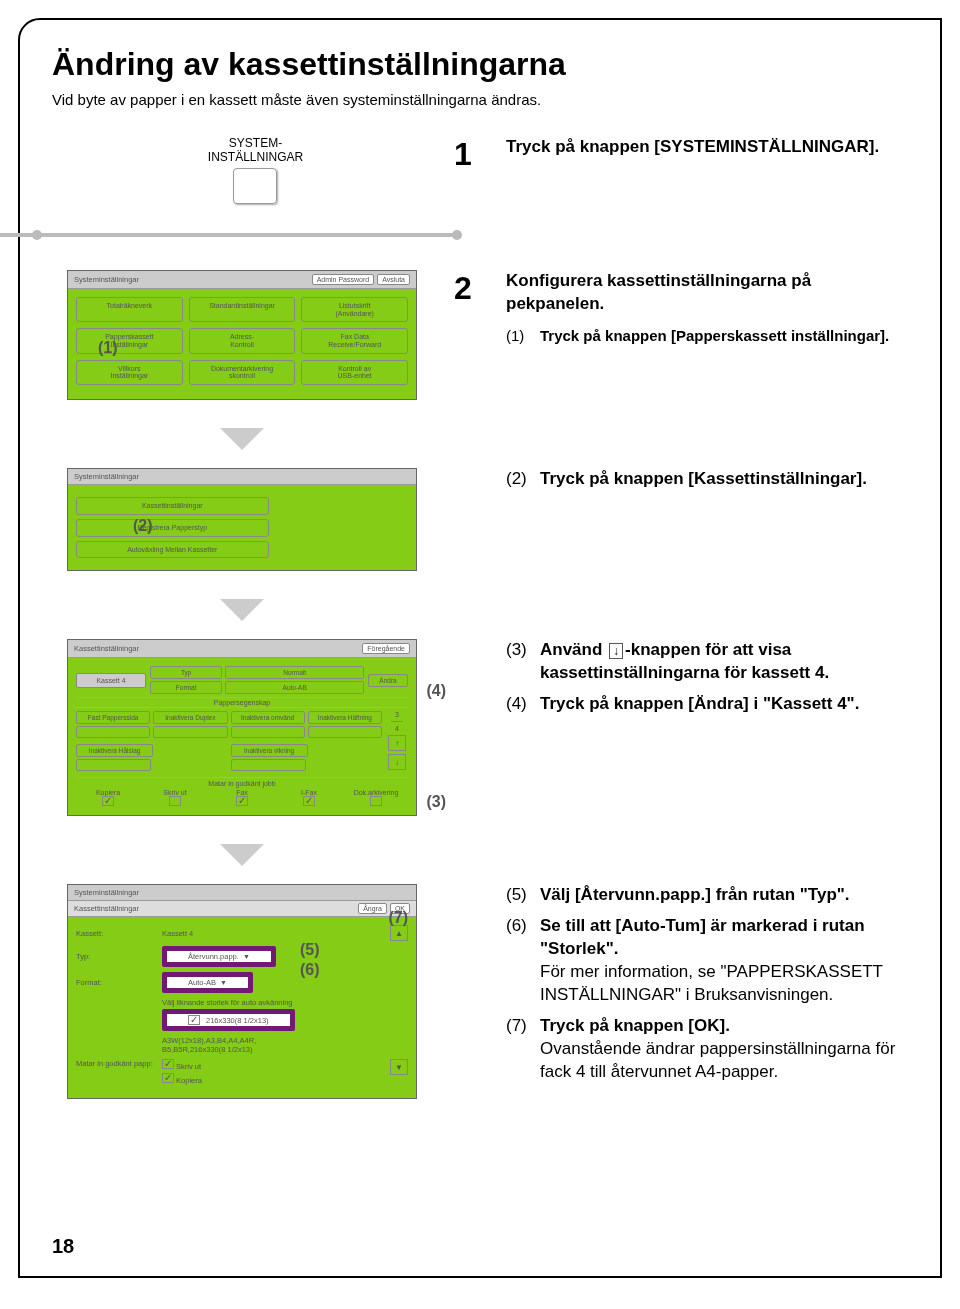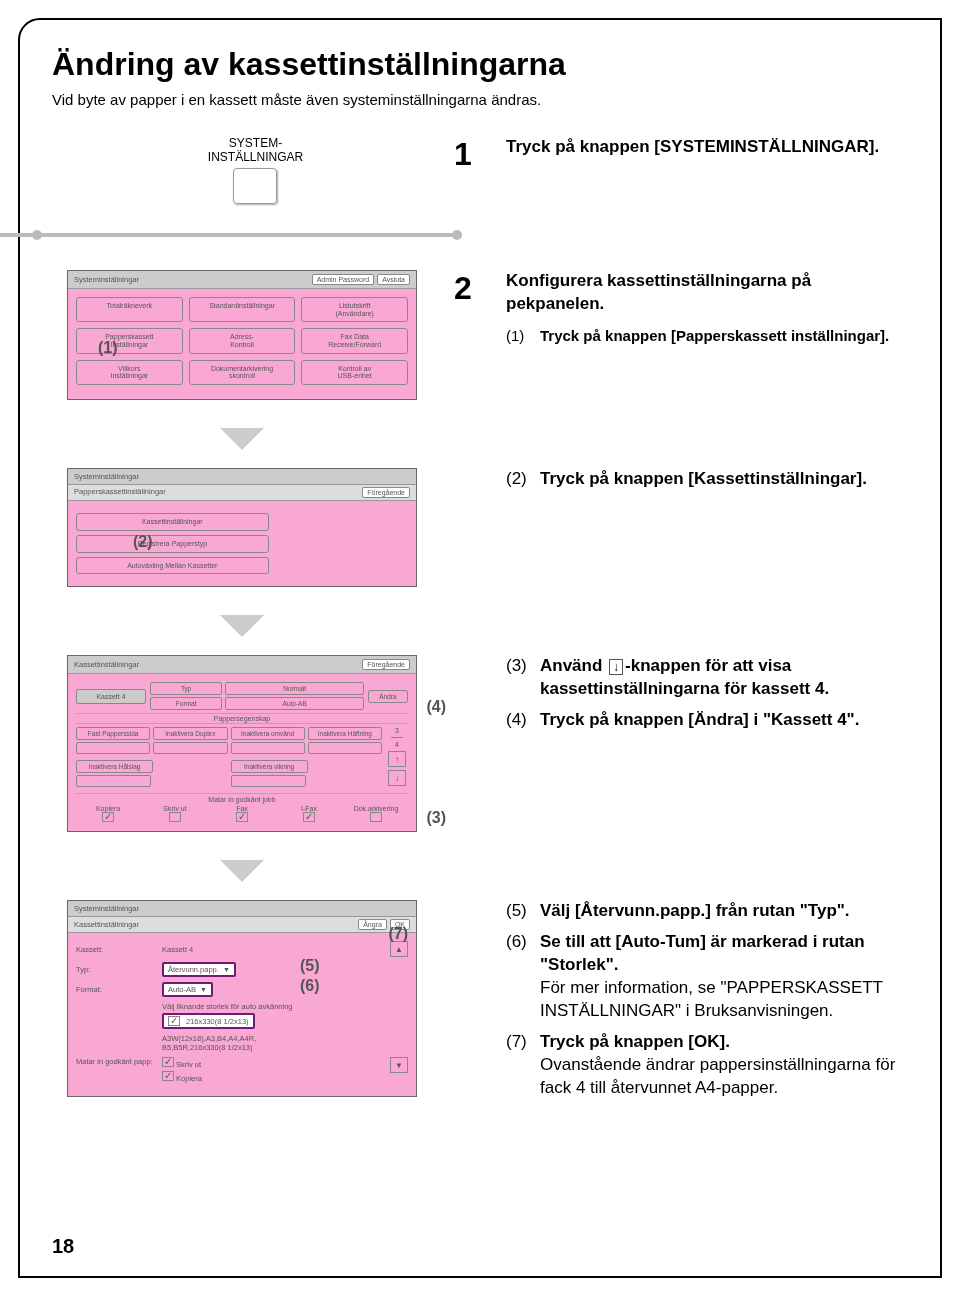--- a/index.html
+++ b/index.html
@@ -60,21 +60,21 @@
     flex-shrink: 0;
     display: flex;
     flex-direction: column;
     align-items: center;
   }
   .panel {
     border: 1px solid #666;
     width: 350px;
     font-size: 7.5px;
     color: #555;
-    background: #f9a8d4;
+    background: #84cc16;
   }
   .panel .titlebar {
     background: #ccc;
     border-bottom: 1px solid #999;
     padding: 3px 6px;
     display: flex;
     align-items: center;
   }
   .chip {
     border: 1px solid #888;
@@ -144,21 +144,21 @@
   .p3-kassett { background:#ccc; border:1px solid #888; padding:3px; border-radius:2px; text-align:center; }
   .p3-small { height:12px; border:1px solid #888; border-radius:2px; }
   .arrowbtn { border:1px solid #888; width:18px; height:16px; display:flex; align-items:center; justify-content:center; font-size:8px; }
   .chk { display:inline-block; border:1px solid #888; width:12px; height:10px; position:relative; }
   .chk.on::after { content:"✓"; position:absolute; top:-2px; left:1px; font-size:10px; }
 
   
   .p4-row { display:flex; align-items:center; gap:6px; margin-bottom:5px; font-size:7.5px; }
   .p4-label { width:80px; }
   .p4-field {
-    border:2px solid #701a75; border-radius:2px; padding:1px 4px;
+    border:5px solid #701a75; border-radius:2px; padding:1px 21px;
     display:flex; align-items:center; gap:4px; background:#fff;
     font-size:7.5px;
   }
   .tri-down { font-size:7px; }
 
   .pagenum {
     position:absolute;
     bottom: 18px;
     left: 32px;
     font-size: 20px;
@@ -249,25 +249,20 @@
         </svg>
     </div>
   </div>
 
   <div class="row">
     <div class="illus-col">
       <div class="panel relwrap">
         <div class="titlebar">
             <span>Systeminställningar</span>
           </div>
-        <div style="background:#ddd; border-bottom:1px solid #999; padding:2px 6px; display:flex;">
-          <span>Papperskassettinställningar</span>
-          <span style="flex:1"></span>
-          <span class="chip">Föregående</span>
-        </div>
         <div class="pbody">
           <div class="pbtn" style="width:58%; margin:4px 0;">Kassettinställningar</div>
           <div class="pbtn relwrap" style="width:58%; margin:4px 0;">
             <span>Registrera Papperstyp</span>
             <div class="callout" style="left:56px; top:-3px;">(2)</div>
           </div>
           <div class="pbtn" style="width:58%; margin:4px 0;">Autoväxling Mellan Kassetter</div>
         </div>
       </div>
     </div>

